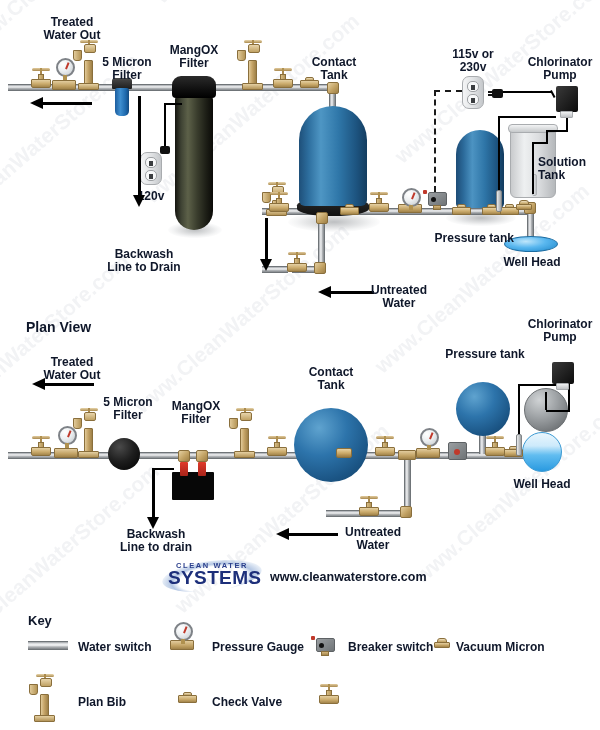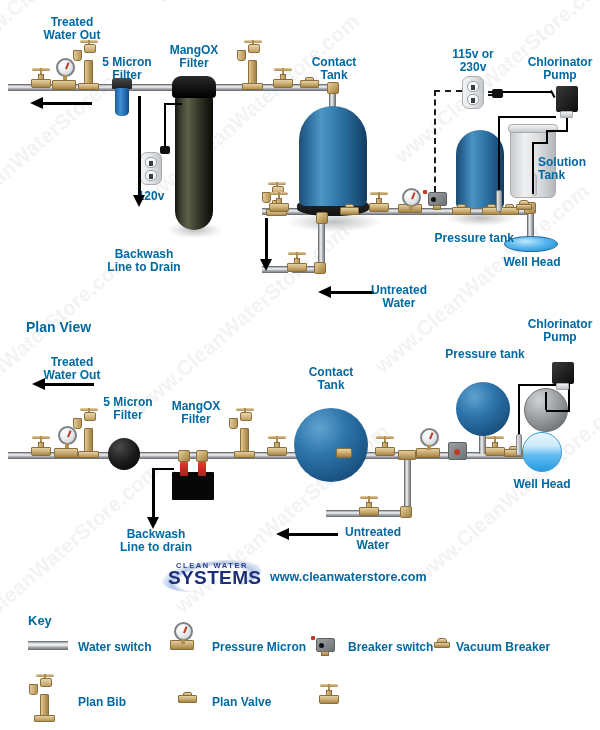--- a/index.html
+++ b/index.html
@@ -26,21 +26,21 @@
     font-size: 21px; font-weight: 700;
     color: #f2f3f5;
     white-space: nowrap;
     transform: rotate(-41deg);
     transform-origin: left top;
     letter-spacing: .2px;
   }
   .txt {
     position: absolute; z-index: 6;
     font-weight: 700; font-size: 12px; line-height: 13px;
-    color: #0369a1; text-align: center; white-space: pre-line;
+    color: #0f172a; text-align: center; white-space: pre-line;
   }
   .txt.lg { font-size: 14px; line-height: 15px; }
   .txt.left { text-align: left; }
 
   
   .pipe-h {
     position: absolute; height: 7px; z-index: 2;
     background: linear-gradient(to bottom,
       #9ca0a4 0%, #d8dadd 22%, #f1f2f3 42%, #b9bcbf 62%, #84888c 100%);
     border-top: 1px solid #6f7478; border-bottom: 1px solid #6f7478;
@@ -793,51 +793,51 @@
 
   <div class="key-pipe" style="left:28px; top:641px;"></div>
   <div class="txt left" style="left:78px; top:641px; width:110px;">Water switch</div>
 
   <div class="gauge" style="left:174px; top:622px;">
     <div class="face"></div>
       <div class="needle"></div>
       <div class="stem"></div>
   </div>
   <div class="brass-flat" style="left:170px; top:640px; width:24px; height:10px;"></div>
-  <div class="txt left" style="left:212px; top:641px; width:110px;">Pressure Micron</div>
+  <div class="txt left" style="left:212px; top:641px; width:110px;">Pressure Gauge</div>
 
   <div class="pswitch" style="left:316px; top:636px;">
     <div class="body"></div>
       <div class="dot"></div>
       <div class="led"></div>
       <div class="nip"></div>
   </div>
   <div class="txt left" style="left:348px; top:641px; width:110px;">Breaker switch</div>
 
   <div class="vacb" style="left:434px; top:637px;">
     <div class="vbt"></div>
       <div class="vbb"></div>
   </div>
-  <div class="txt left" style="left:456px; top:641px; width:120px;">Vacuum Breaker</div>
+  <div class="txt left" style="left:456px; top:641px; width:120px;">Vacuum Micron</div>
 
   <div class="bib" style="left:28px; top:678px; width:34px; height:44px;">
     <div class="hcross"></div>
       <div class="hstem"></div>
     <div class="arm"></div>
       <div class="spout"></div>
     <div class="riser" style="height:28px;"></div>
       <div class="base"></div>
   </div>
   <div class="txt left" style="left:78px; top:696px; width:110px;">Plan Bib</div>
 
   <div class="checkv" style="left:178px; top:692px;">
     <div class="ctop"></div>
       <div class="cbody"></div>
   </div>
-  <div class="txt left" style="left:212px; top:696px; width:110px;">Plan Valve</div>
+  <div class="txt left" style="left:212px; top:696px; width:110px;">Check Valve</div>
 
   <div class="valve" style="left:318px; top:684px;">
     <div class="vhandle"></div>
       <div class="vhandle2"></div>
     <div class="vstem"></div>
       <div class="vneck"></div>
       <div class="vbody"></div>
   </div>
 
 </div>

